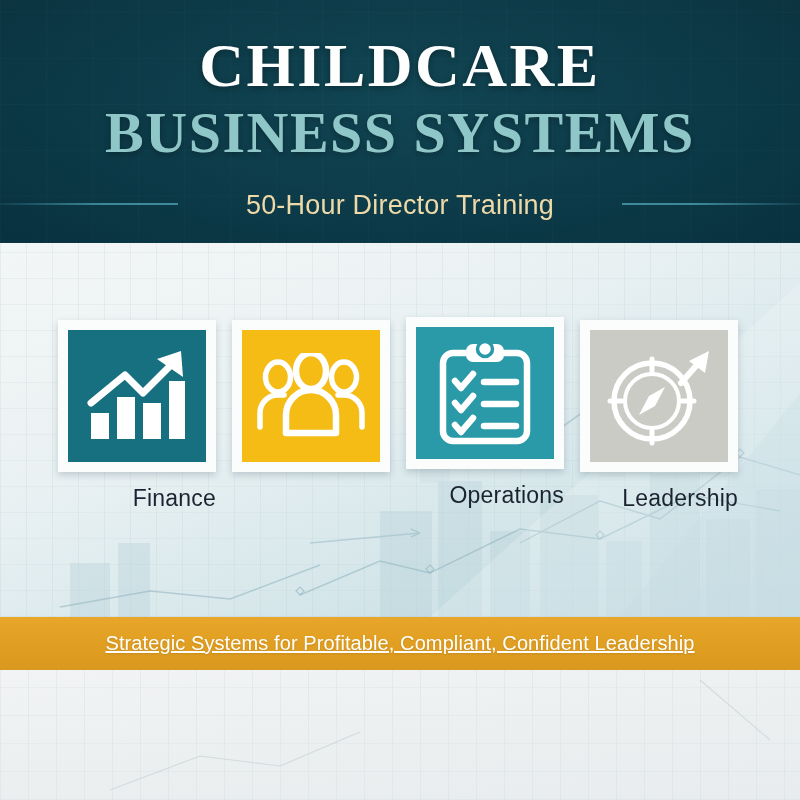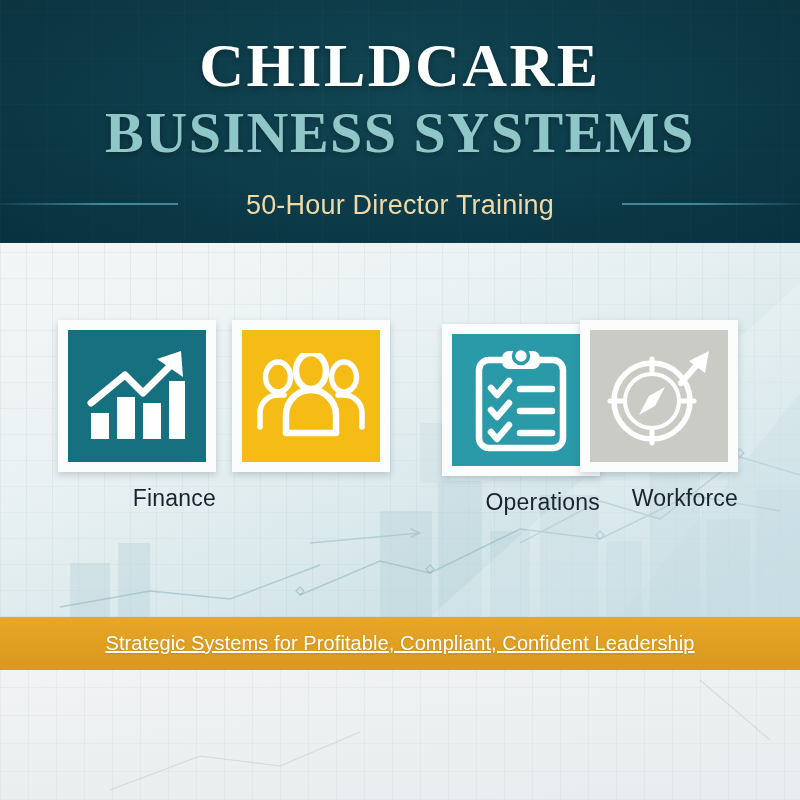--- a/index.html
+++ b/index.html
@@ -246,21 +246,21 @@
               </g>
               <g fill="none" stroke="#ffffff" stroke-width="6.5" stroke-linecap="round" stroke-linejoin="round">
                 <ellipse cx="55" cy="18" rx="15" ry="18"></ellipse>
                 <path d="M30,80 v-18 a25,25 0 0 1 50,0 v18 z"></path>
               </g>
             </svg>
           </div>
         </div>
       </div>
 
-      <div class="card" style="left:406px;top:81px;margin-left:36px;">
+      <div class="card" style="left:406px;top:74px;">
         <div class="card-frame">
           <div class="card-tile" style="background:#2a9aa8;">
             <svg width="94" height="104" viewBox="0 0 94 104">
               <rect x="5" y="12" width="84" height="88" rx="10" ry="10" fill="none" stroke="#ffffff" stroke-width="6.5"></rect>
               <rect x="28" y="3" width="38" height="18" rx="7" ry="7" fill="#ffffff"></rect>
               <circle cx="47" cy="8" r="7.5" fill="#ffffff" stroke="#2a9aa8" stroke-width="3.5"></circle>
               <g stroke="#ffffff" stroke-width="6.5" stroke-linecap="round" stroke-linejoin="round" fill="none">
                 <polyline points="17,40 23,47 35,33"></polyline>
                 <polyline points="17,62 23,69 35,55"></polyline>
                 <polyline points="17,84 23,91 35,77"></polyline>
@@ -287,21 +287,21 @@
                 <line x1="77" y1="56" x2="89" y2="56"></line>
               </g>
               <polygon points="60,42 50,61 34,70 44,51" fill="#ffffff"></polygon>
               <g stroke="#ffffff" stroke-width="6" stroke-linecap="round" fill="none">
                 <line x1="76" y1="38" x2="98" y2="13"></line>
               </g>
               <polygon points="104,6 100,28 84,16" fill="#ffffff"></polygon>
             </svg>
           </div>
         </div>
-        <div class="card-label">Workforce</div>
+        <div class="card-label">Leadership</div>
       </div>
 
     </div>
   </div>
 
   <div class="banner">
     <div class="banner-text">Strategic Systems for Profitable, Compliant, Confident Leadership</div>
   </div>
 
   <div class="footer">

